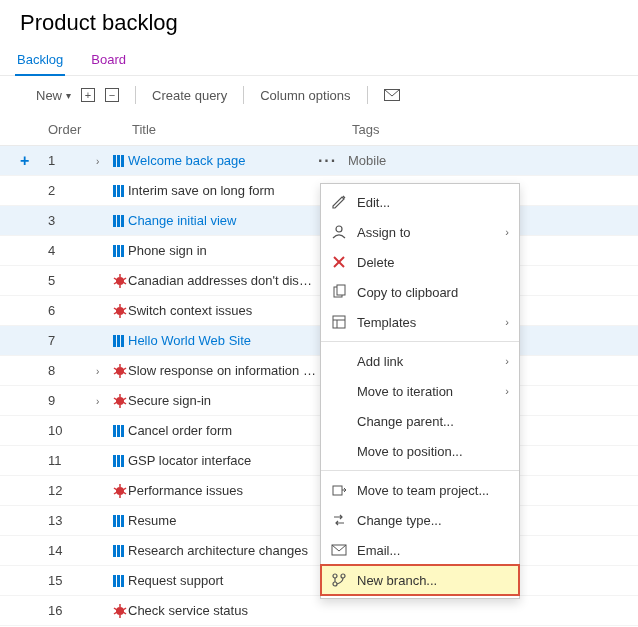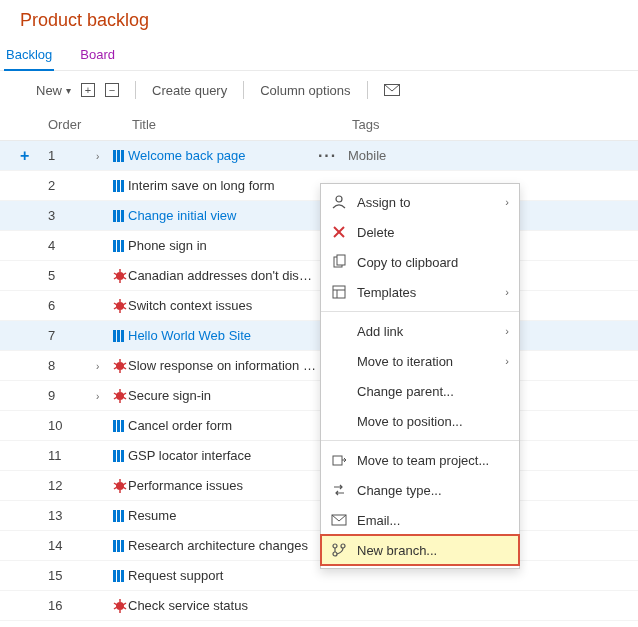--- a/index.html
+++ b/index.html
@@ -5,29 +5,29 @@
   * { box-sizing: border-box; }
   body {
     margin: 0;
     font-family: "Segoe UI", Arial, sans-serif;
     font-size: 13px;
     color: #333;
     background: #fff;
     width: 638px;
   }
   .page-title {
-    font-size: 18px;
+    font-size: 22px;
     font-weight: 400;
     padding: 10px 20px 6px;
-    color: #c2410c;
+    color: #000000;
   }
   .tabs {
     display: flex;
     gap: 24px;
-    padding: 4px 4px 0;
+    padding: 4px 15px 0;
     border-bottom: 1px solid #eaeaea;
   }
   .tab {
     padding: 6px 2px 8px;
     cursor: pointer;
     color: #a21caf;
     position: relative;
   }
   .tab.active {
     color: #0078d4;
@@ -395,20 +395,28 @@
       </span>
       <span class="col-title">
         <span class="title-txt">Check service status</span>
       </span>
       <span class="col-dots"></span>
       <span class="col-tags tag"></span>
     </div>
   </div>
 
 <div class="ctx" id="ctx">
+    <div class="ctx-item">
+      <span class="ctx-icon">
+        <svg width="16" height="16" viewBox="0 0 16 16">
+          <path d="M2 14 L4 14 L13 5 L11 3 L2 12 Z M12 2 L14 4" stroke="#555" fill="none" stroke-width="1.2"></path>
+        </svg>
+      </span>
+      <span>Edit...</span>
+    </div>
     <div class="ctx-item">
       <span class="ctx-icon">
         <svg width="16" height="16" viewBox="0 0 16 16">
           <circle cx="8" cy="5" r="3" fill="none" stroke="#555" stroke-width="1.2"></circle>
           <path d="M2 14 Q8 8 14 14" fill="none" stroke="#555" stroke-width="1.2"></path>
         </svg>
       </span>
       <span>Assign to</span>
       <span class="ctx-sub">›</span>
     </div>

